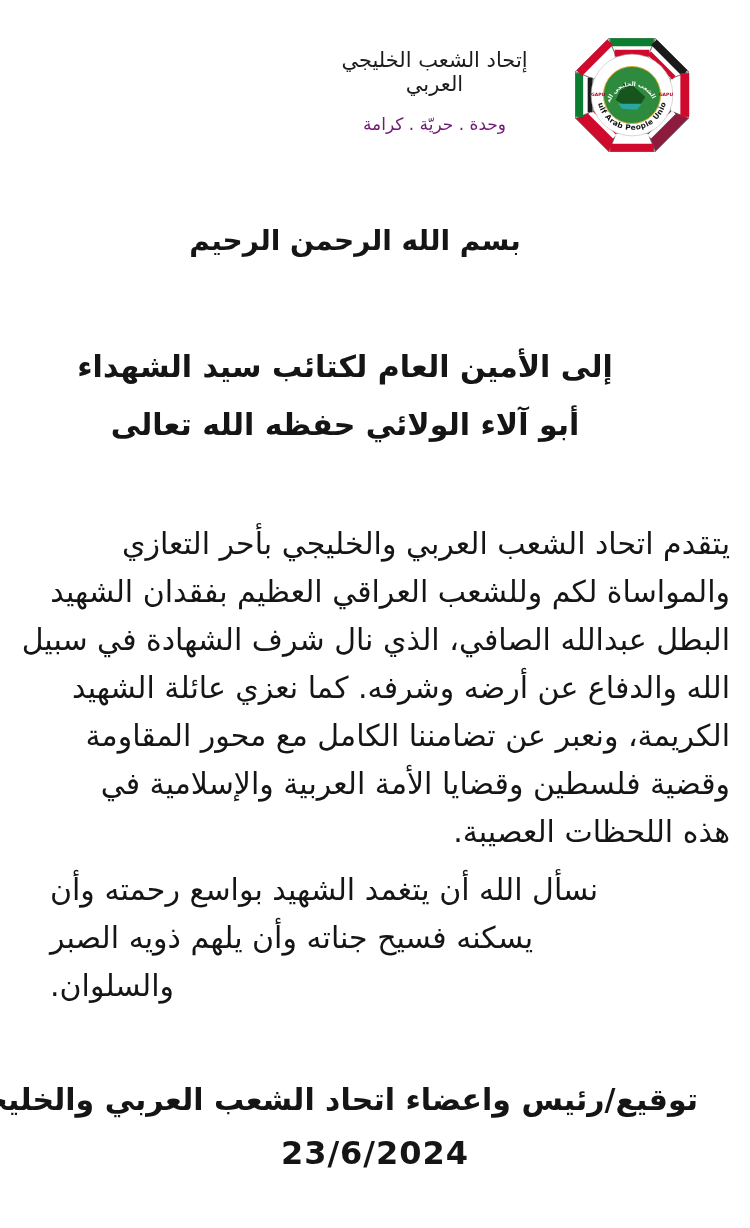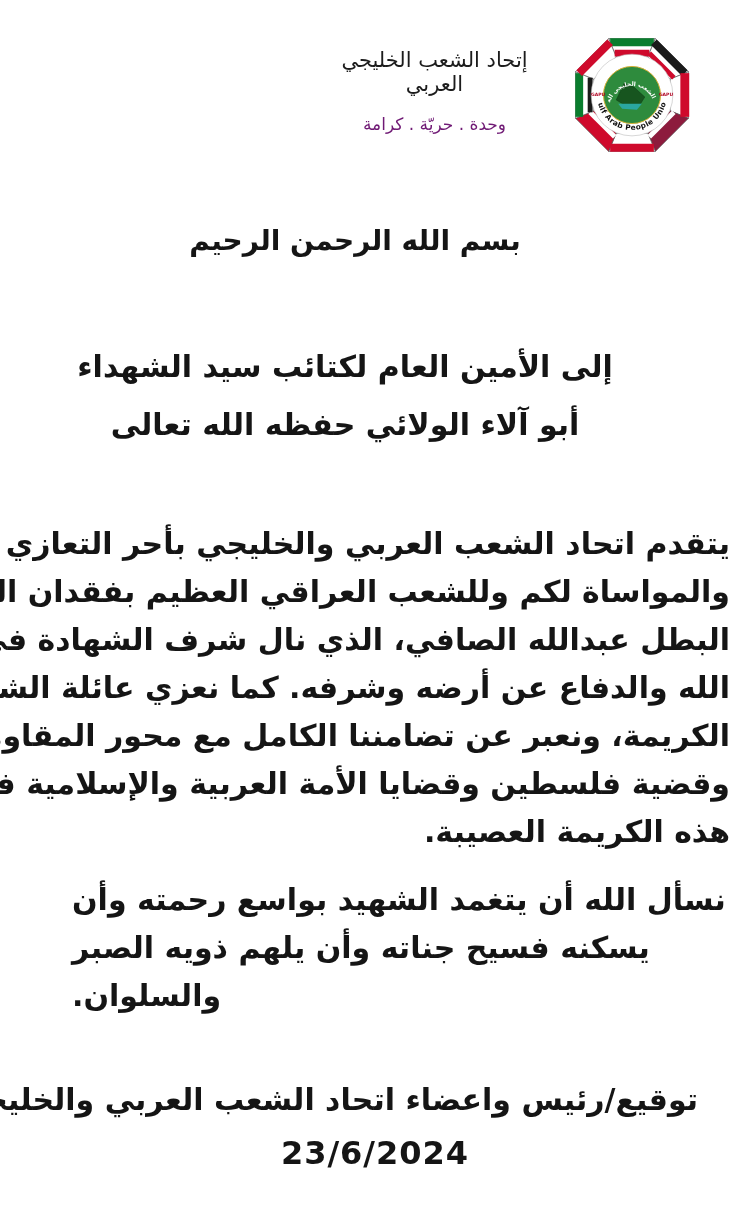--- a/index.html
+++ b/index.html
@@ -32,25 +32,25 @@
     transform:translateX(-20px);
   }
   .addressee {
     position:absolute; top:338px; left:0; width:750px;
     text-align:center; direction:rtl;
     font-size:30px; font-weight:700; line-height:58px;
     transform:translateX(-30px);
     white-space:nowrap;
   }
   .body-text {
-    position:absolute; top:520px; right:20px; left:72px;
-    direction:rtl; font-size:30px; font-weight:700; line-height:48px;
+    position:absolute; top:520px; right:20px; left:50px;
+    direction:rtl; font-size:30px; font-weight:400; line-height:48px;
   }
   .body-text .bline { text-align:right; white-space:nowrap; }
-  .prayer { margin-top:20px; }
+  .prayer { margin-top:10px; }
   .prayer .bline { text-align:left; }
   .signature {
     position:absolute; top:1082px; left:0; width:750px;
     text-align:center; direction:rtl;
     font-size:30px; font-weight:700; white-space:nowrap;
     transform:translateX(-48px);
   }
   .date {
     position:absolute; top:1134px; left:0; width:750px;
     text-align:center; direction:ltr;
@@ -126,21 +126,21 @@
   </div>
 
   <div class="body-text">
     <div class="para1">
       <div class="bline">يتقدم اتحاد الشعب العربي والخليجي بأحر التعازي</div>
       <div class="bline">والمواساة لكم وللشعب العراقي العظيم بفقدان الشهيد</div>
       <div class="bline">البطل عبدالله الصافي، الذي نال شرف الشهادة في سبيل</div>
       <div class="bline">الله والدفاع عن أرضه وشرفه. كما نعزي عائلة الشهيد</div>
       <div class="bline">الكريمة، ونعبر عن تضامننا الكامل مع محور المقاومة</div>
       <div class="bline">وقضية فلسطين وقضايا الأمة العربية والإسلامية في</div>
-      <div class="bline">هذه الكريمة العصيبة.</div>
+      <div class="bline">هذه اللحظات العصيبة.</div>
     </div>
     <div class="prayer">
       <div class="bline">نسأل الله أن يتغمد الشهيد بواسع رحمته وأن</div>
       <div class="bline">يسكنه فسيح جناته وأن يلهم ذويه الصبر</div>
       <div class="bline">والسلوان.</div>
     </div>
   </div>
 
   <div class="signature">توقيع/رئيس واعضاء اتحاد الشعب العربي والخليجي</div>
   <div class="date">23/6/2024</div>

